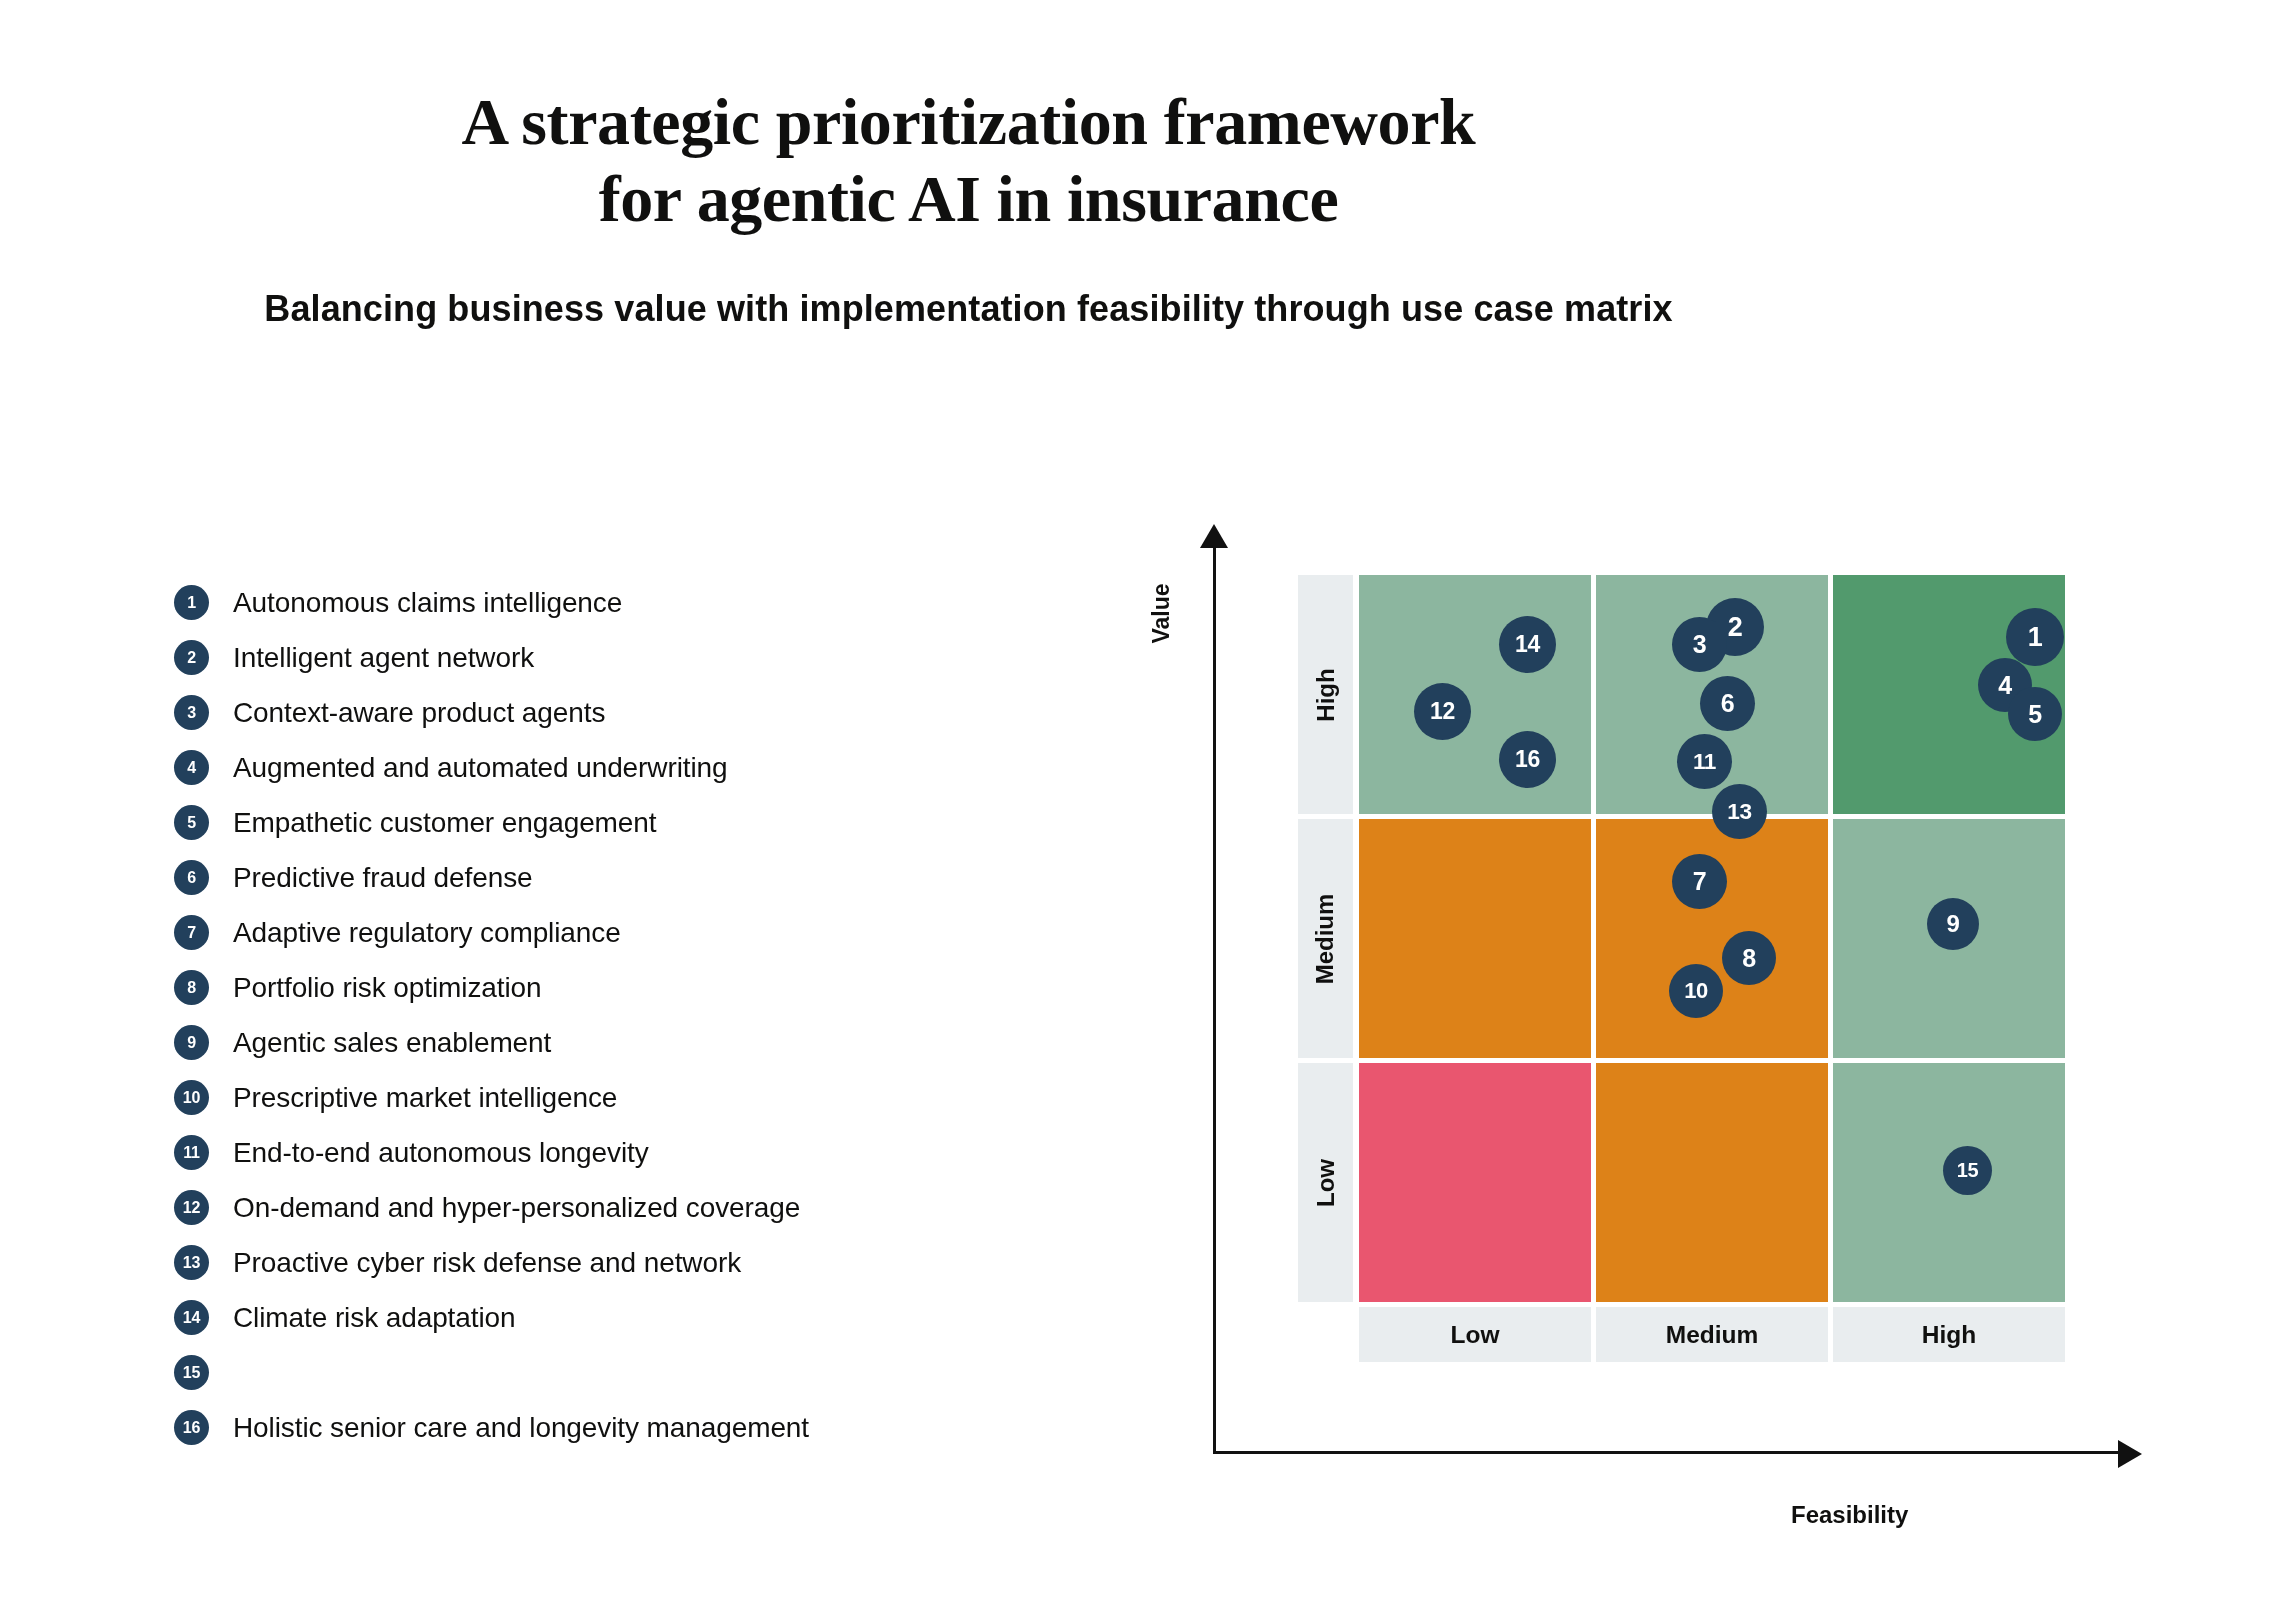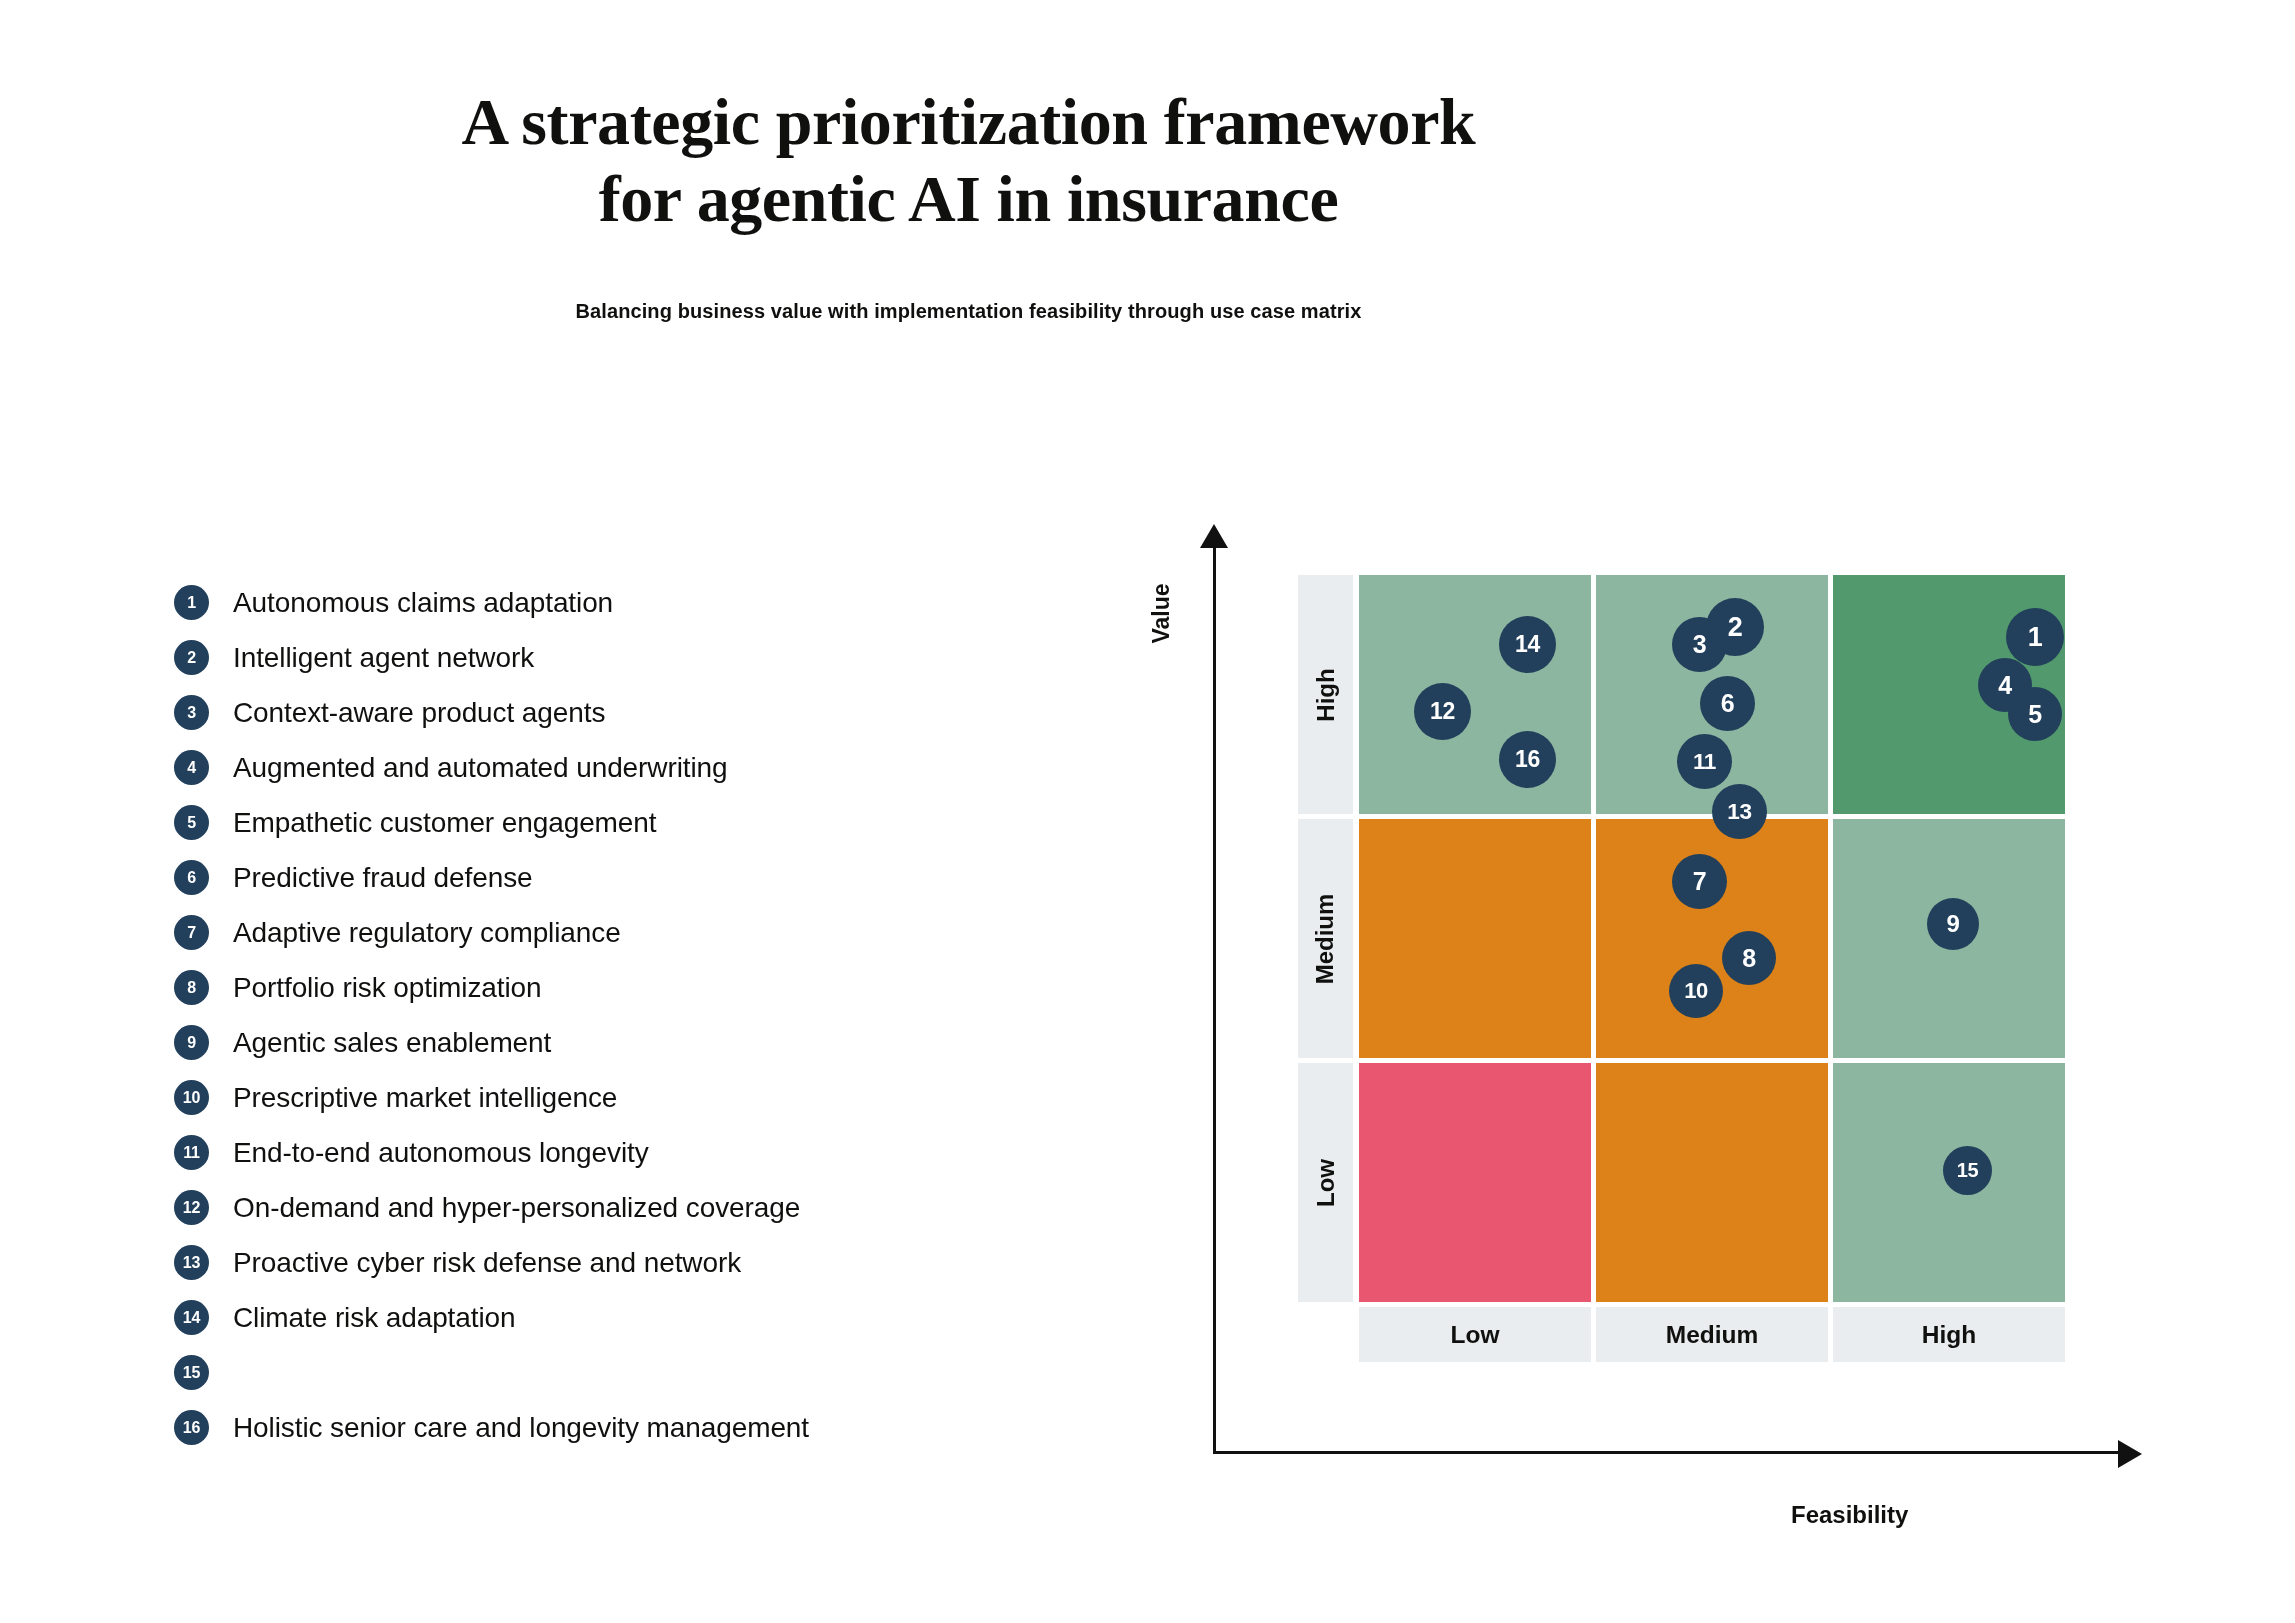--- a/index.html
+++ b/index.html
@@ -30,23 +30,23 @@
     line-height: 1.16;
     color: #10100f;
     margin: 0;
     padding-top: 84px;
     letter-spacing: -0.4px;
   }
   #title .line { display: block; }
   #subtitle {
     font-family: "Liberation Sans", sans-serif;
     font-weight: 700;
-    font-size: 20px;
-    color: #10100f;
-    margin: 16px;
+    font-size: 36px;
+    color: #10100f;
+    margin: 4px;
     padding-top: 47px;
     letter-spacing: 0.1px;
   }
 
   
   #legend {
     position: absolute;
     left: 174px;
     top: 575px;
     width: 903px;
@@ -197,21 +197,21 @@
   <h1 id="title">
     <span class="line">A strategic prioritization framework</span>
     <span class="line">for agentic AI in insurance</span>
   </h1>
   <p id="subtitle">Balancing business value with implementation feasibility through use case matrix</p>
 </div>
 
 <div id="legend">
     <div class="legend-item">
       <div class="legend-badge">1</div>
-      <div class="legend-label">Autonomous claims adaptation</div>
+      <div class="legend-label">Autonomous claims intelligence</div>
     </div>
     <div class="legend-item">
       <div class="legend-badge">2</div>
       <div class="legend-label">Intelligent agent network</div>
     </div>
     <div class="legend-item">
       <div class="legend-badge">3</div>
       <div class="legend-label">Context-aware product agents</div>
     </div>
     <div class="legend-item">

